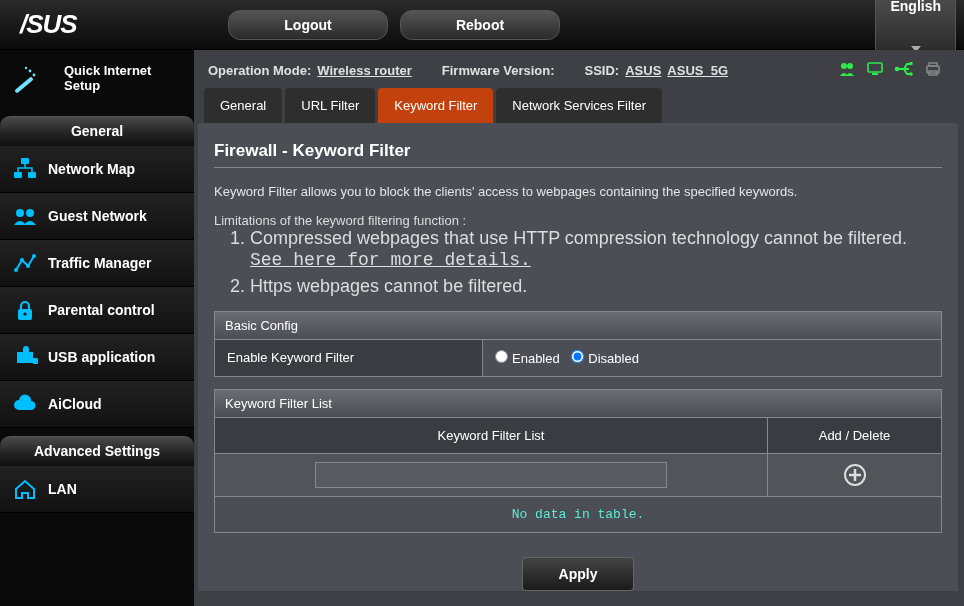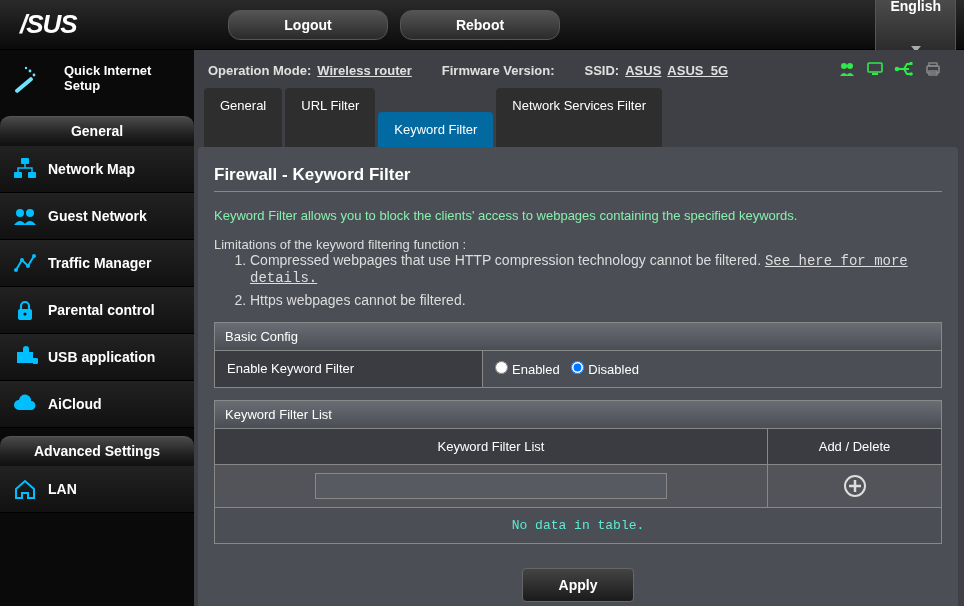--- a/index.html
+++ b/index.html
@@ -120,36 +120,36 @@
     .tabs { display: flex; gap: 3px; padding-left: 6px; }
     .tab {
       background: #2e2e2e;
       color: #fff;
       padding: 10px 16px;
       font-size: 13px;
       border-top-left-radius: 4px;
       border-top-right-radius: 4px;
       cursor: pointer;
     }
-    .tab.active { background: #0369a1; margin-top: 24px; }
+    .tab.active { background: #c2410c; }
     
     .panel {
       background: #4b4e55;
       border-radius: 4px 4px 0 0;
       padding: 18px 16px 16px 16px;
       color: #fff;
       height: calc(100% - 84px);
       overflow: auto;
     }
     .panel h2 { font-size: 17px; font-weight: bold; margin-bottom: 6px; }
     .hr { border: 0; border-top: 1px solid #888; margin: 6px 0 16px 0; }
-    .desc { font-size: 13px; color: #86efac; margin-bottom: 14px; }
+    .desc { font-size: 13px; color: #e5e5e5; margin-bottom: 14px; }
     .desc2 { font-size: 13px; color: #ddd; }
     .panel ol { margin-left: 36px; margin-bottom: 14px; }
-    .panel ol li { font-size: 14px; color: #ddd; margin-bottom: 6px; }
+    .panel ol li { font-size: 18px; color: #ddd; margin-bottom: 6px; }
     .inline-link { text-decoration: underline; font-family: 'Courier New', monospace; cursor: pointer; }
     
     .box { border: 1px solid #888; margin-bottom: 12px; }
     .boxhead {
       background: linear-gradient(to bottom, #6a6d74, #4a4d54);
       color: #fff;
       font-weight: normal;
       padding: 6px 10px;
       font-size: 13px;
       border-bottom: 1px solid #888;

